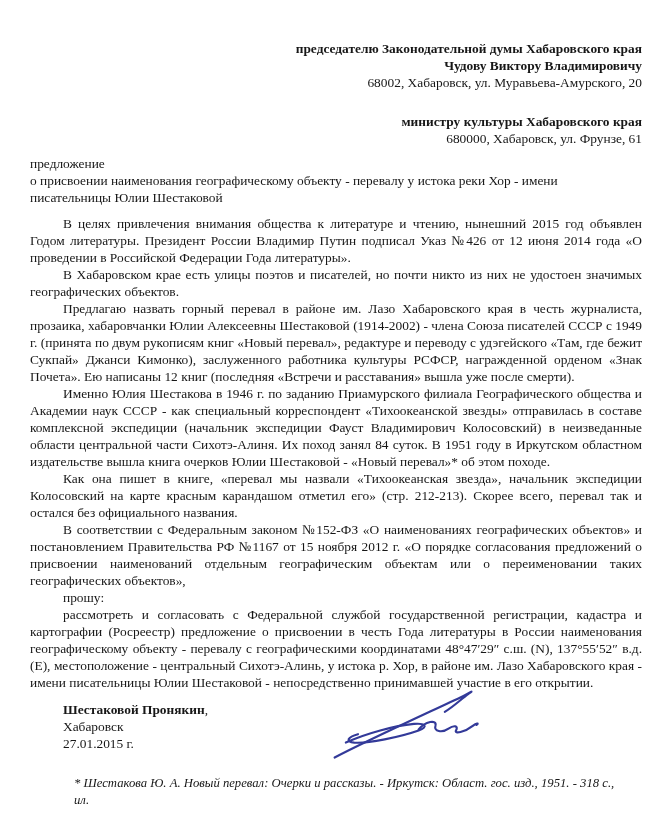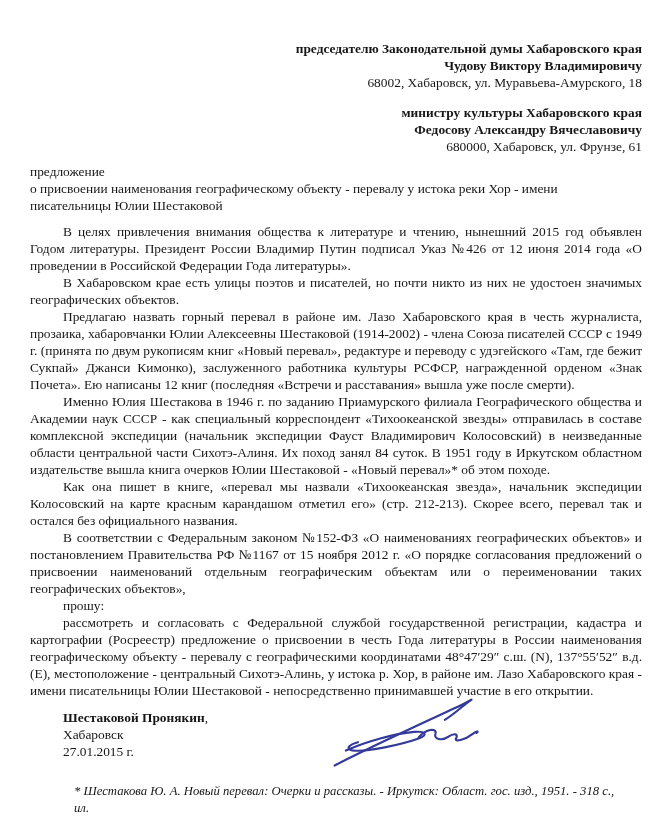--- a/index.html
+++ b/index.html
@@ -10,21 +10,21 @@
   }
   .page {
     box-sizing: border-box;
     width: 650px; height: 840px;
     padding: 40px 8px 10px 30px;
     font-size: 13.4px;
     line-height: 17px;
   }
   .b { font-weight: bold; }
   .recipient { text-align: right; }
-  .recipient-1 { margin-bottom: 13px; }
+  .recipient-1 { margin-bottom: 22px; }
   .recipient-2 { margin-bottom: 8px; }
   .doc-title { text-align: left; margin: 0 0 9px 0; }
   .doc-title .subtitle { margin: 0 auto; }
   .body-text p {
     margin: 0;
     text-align: justify;
     text-indent: 33px;
   }
   .request-label { font-weight: normal; }
   .sign-row {
@@ -49,26 +49,25 @@
   }
 </style>
 </head>
 <body>
 
 <div class="page">
 
   <div class="recipient recipient-1">
     <div class="b">председателю Законодательной думы Хабаровского края</div>
     <div class="b">Чудову Виктору Владимировичу</div>
-    <div>68002, Хабаровск, ул. Муравьева-Амурского, 18</div>
+    <div>68002, Хабаровск, ул. Муравьева-Амурского, 20</div>
   </div>
 
   <div class="recipient recipient-2">
     <div class="b">министру культуры Хабаровского края</div>
-    <div class="b">Федосову Александру Вячеславовичу</div>
     <div>680000, Хабаровск, ул. Фрунзе, 61</div>
   </div>
 
   <div class="doc-title">
     <div>предложение</div>
     <div class="subtitle">о присвоении наименования географическому объекту - перевалу у истока реки Хор - имени писательницы Юлии Шестаковой</div>
   </div>
 
   <div class="body-text">
     <p>В целях привлечения внимания общества к литературе и чтению, нынешний 2015 год объявлен Годом литературы. Президент России Владимир Путин подписал Указ №426 от 12 июня 2014 года «О проведении в Российской Федерации Года литературы».</p>

